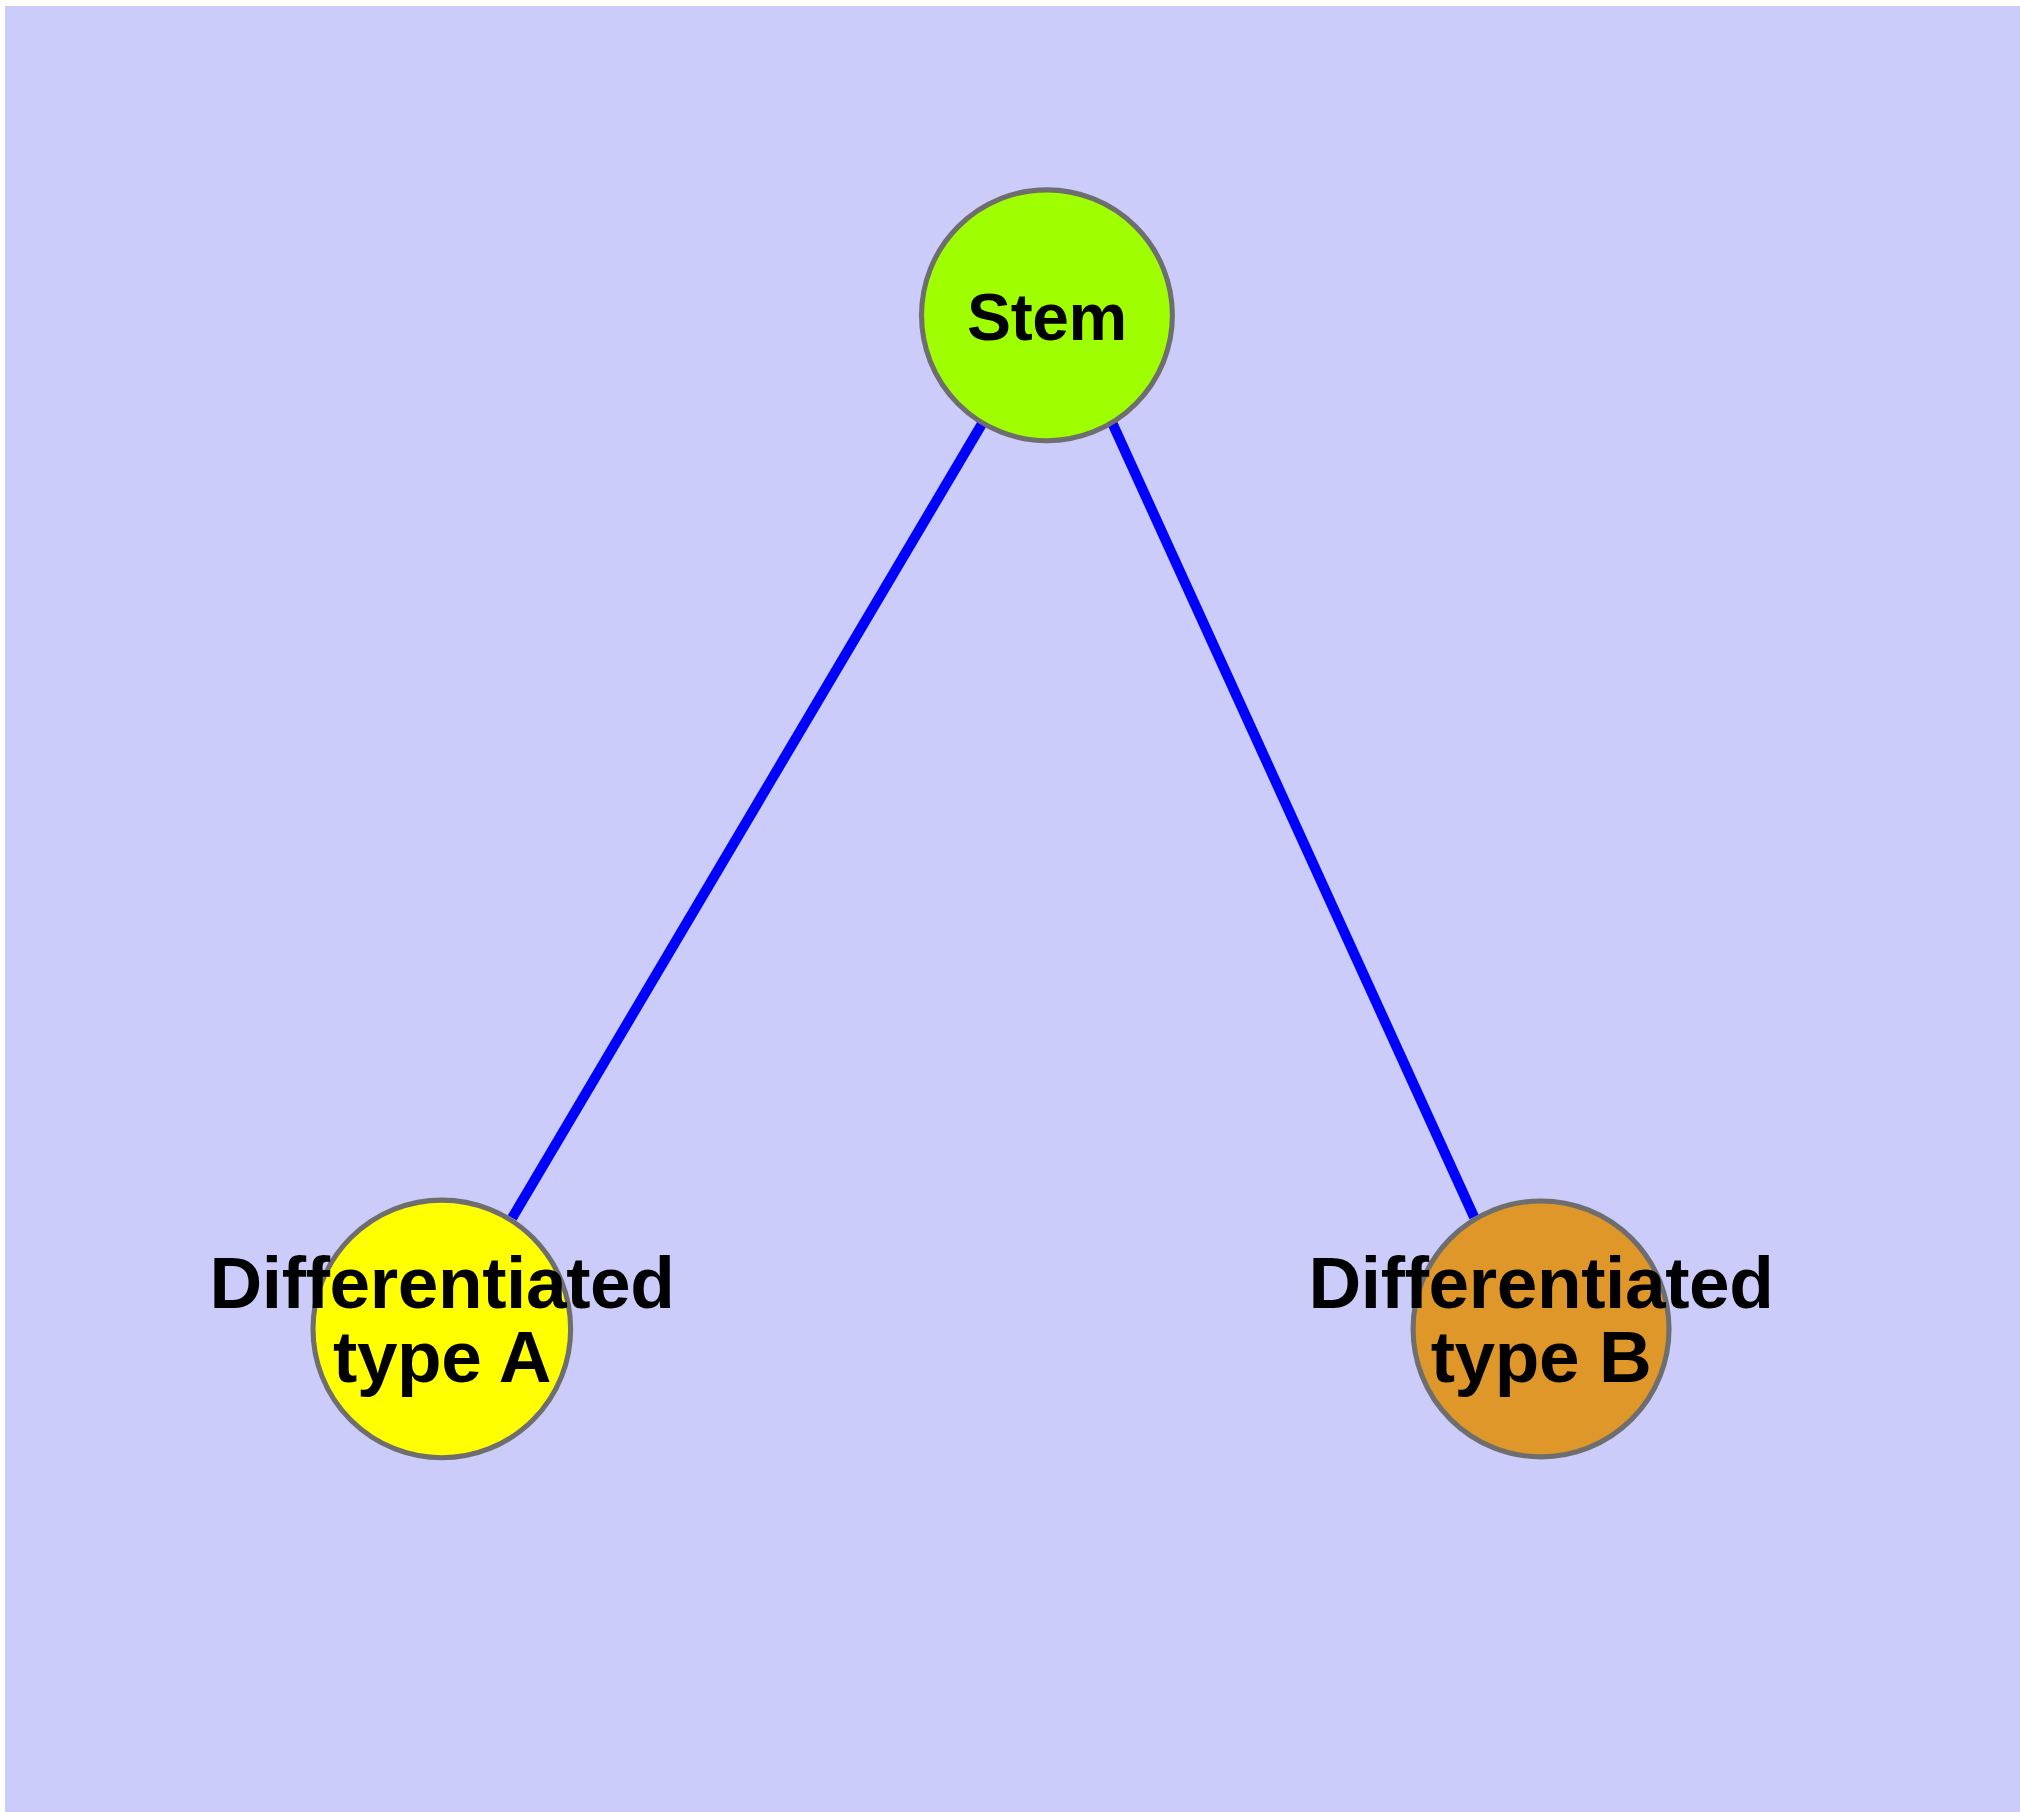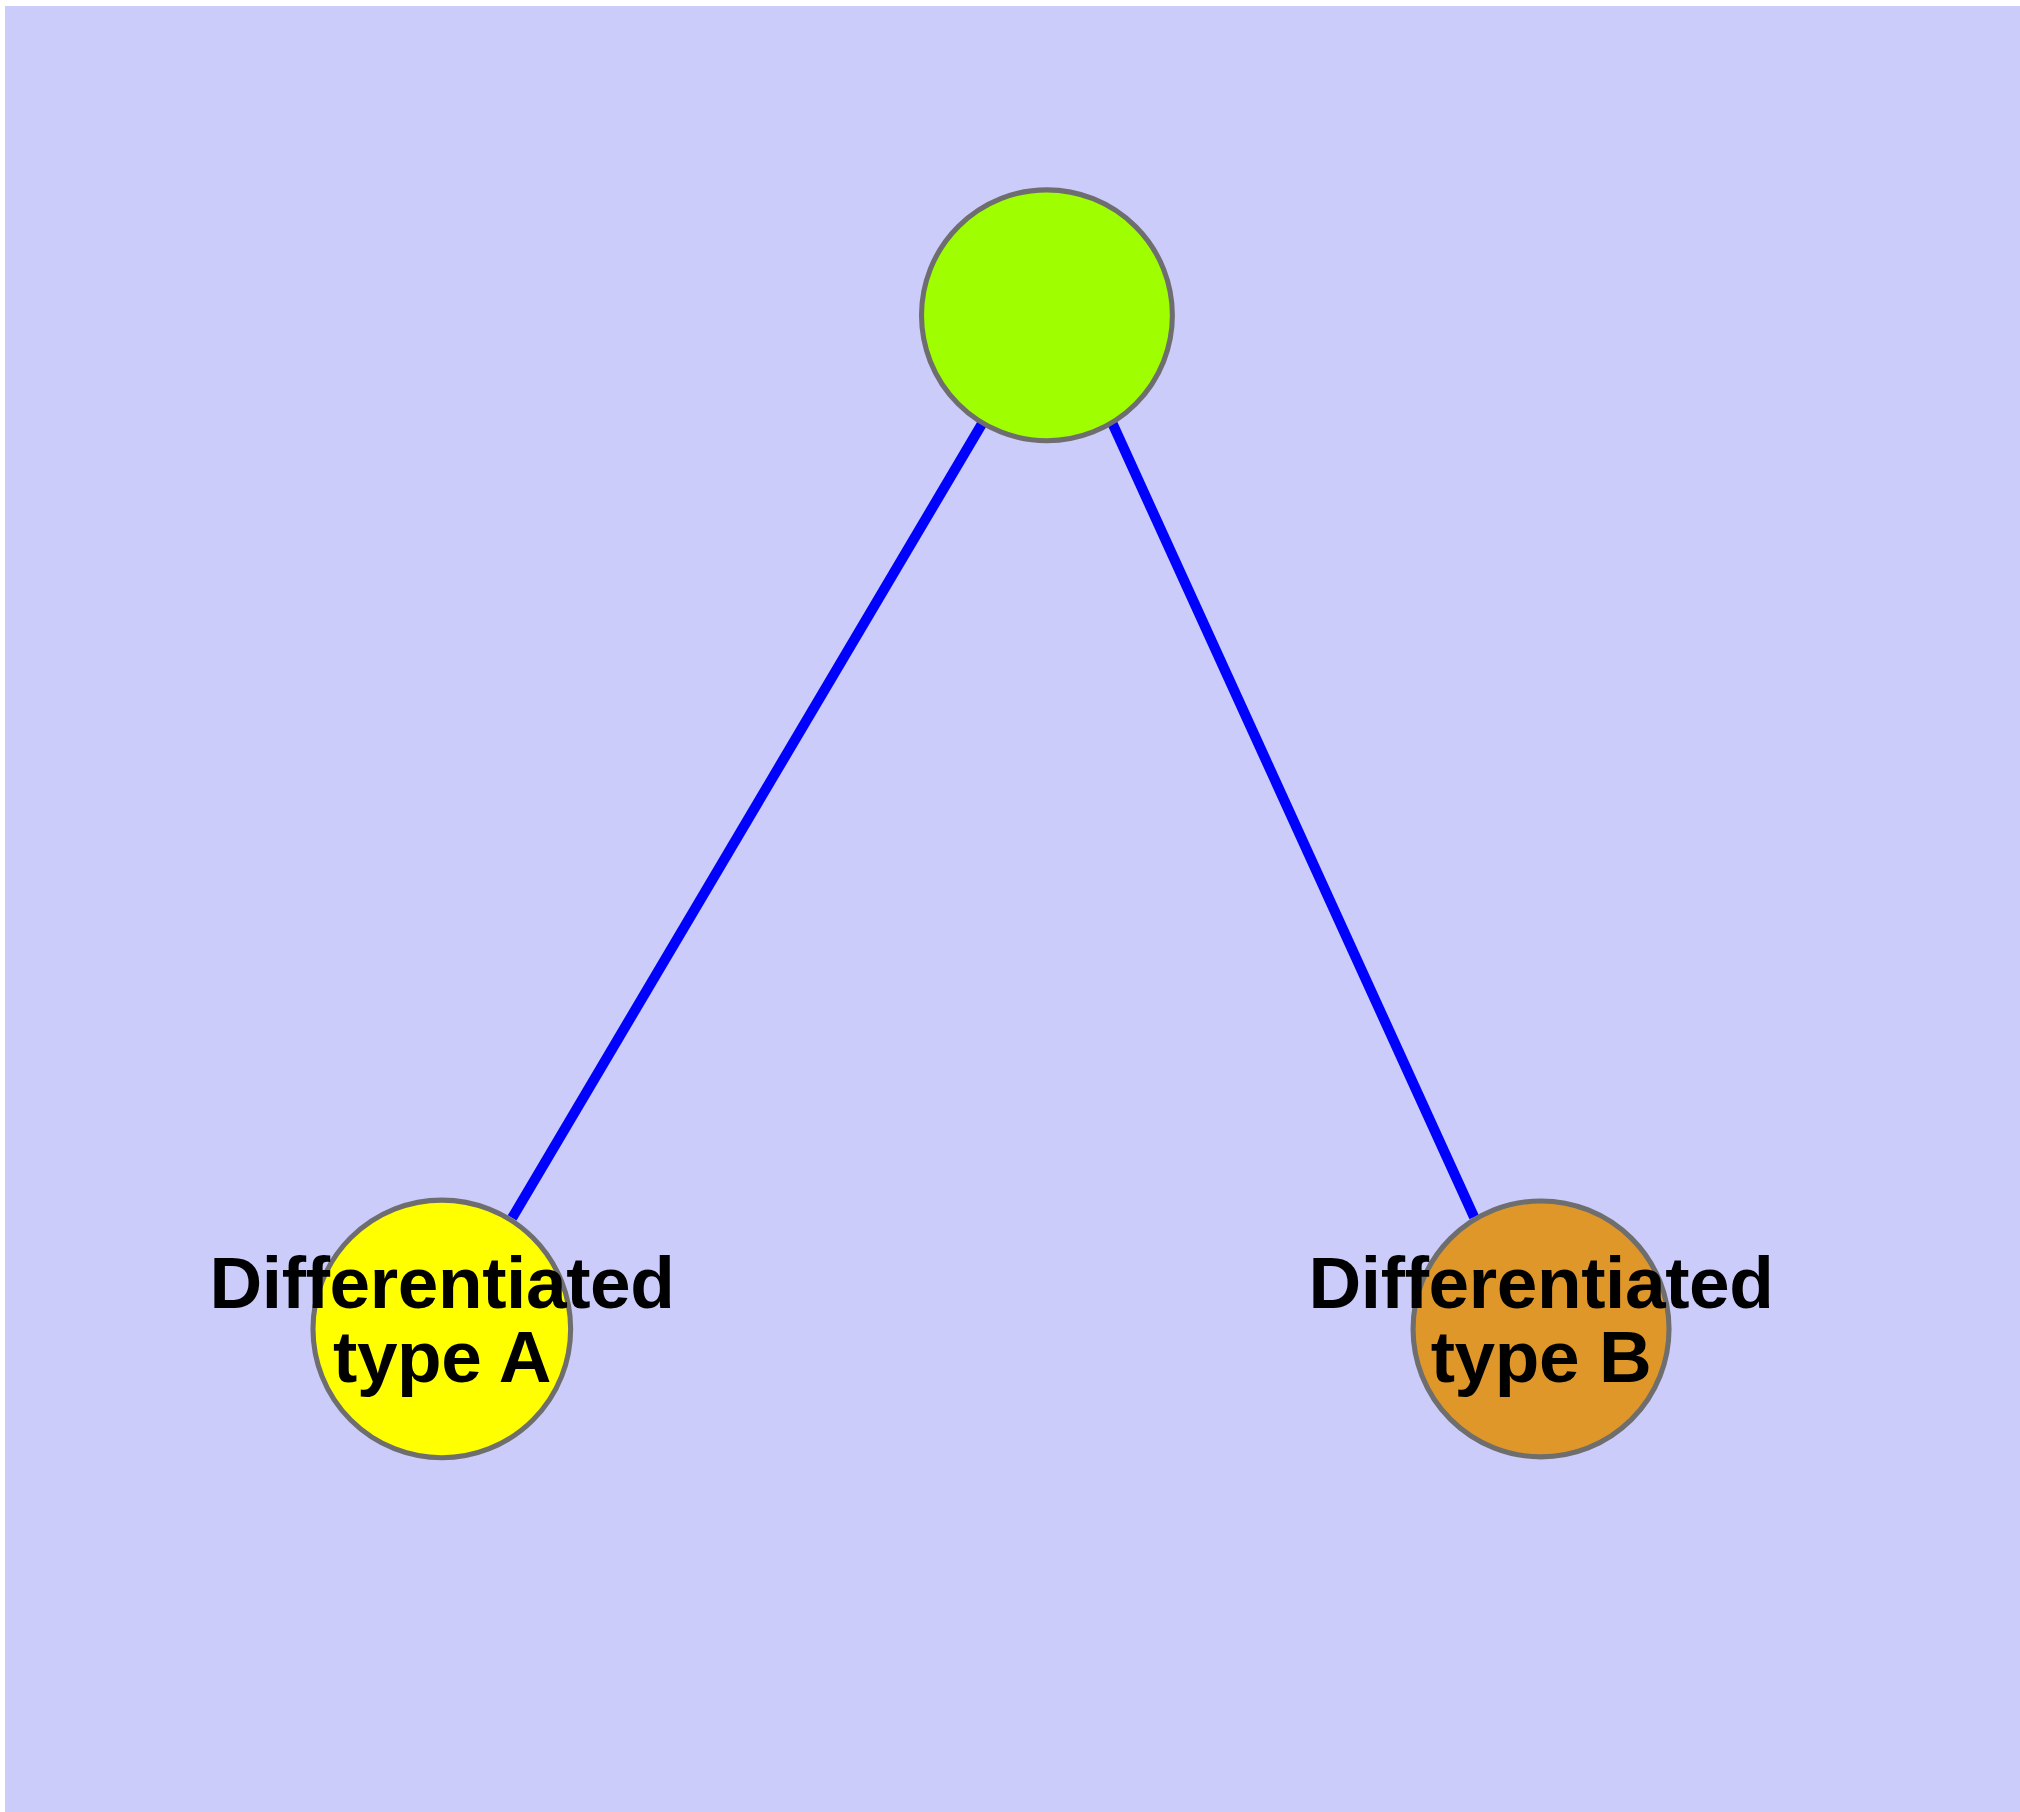--- a/index.html
+++ b/index.html
@@ -72,20 +72,21 @@
 
     <line x1="1312" y1="499" x2="1739" y2="1436" stroke="#0000ff" stroke-width="12" stroke-linecap="butt"></line>
 
     <circle cx="521" cy="1568" r="152" fill="#ffff00" stroke="#6e6e6e" stroke-width="6"></circle>
 
     <circle cx="1818" cy="1568" r="151" fill="#e0972a" stroke="#6e6e6e" stroke-width="6"></circle>
 
     <circle cx="1235" cy="372" r="148" fill="#9fff00" stroke="#6e6e6e" stroke-width="6"></circle>
   </svg>
 
+  <div class="node-label" id="label-stem">Stem</div>
 
   <div class="node-label" id="label-diff-a">Differentiated
 type A</div>
 
   <div class="node-label" id="label-diff-b">Differentiated
 type B</div>
 
 </div>
 
 

